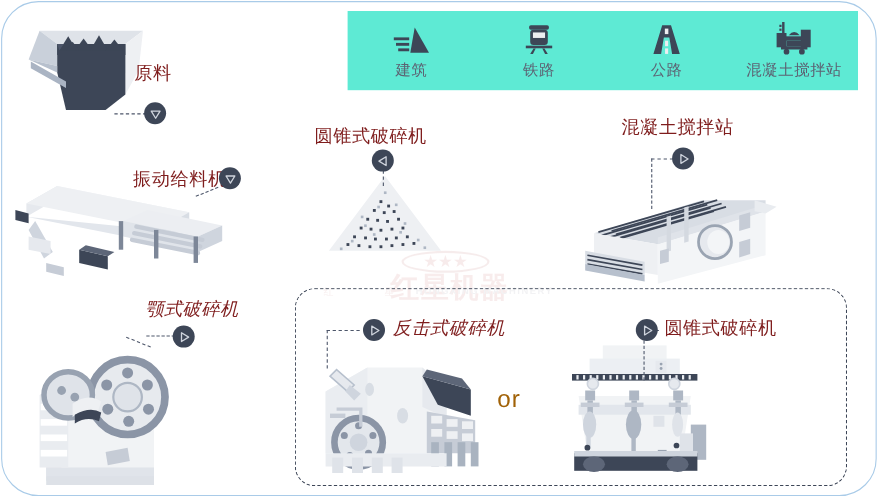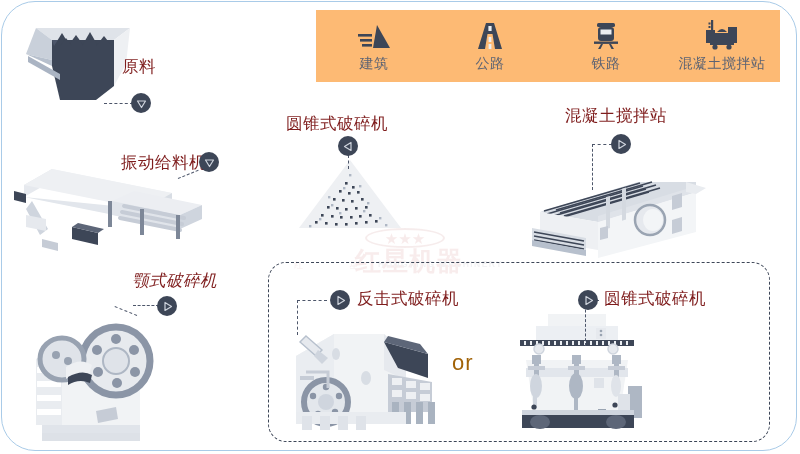--- a/index.html
+++ b/index.html
@@ -10,21 +10,21 @@
   }
   
   #frame{
     position:absolute;left:1px;top:1px;width:796px;height:450px;
     border:1.5px solid #a9cbe8;border-radius:34px;box-sizing:border-box;
     pointer-events:none;
   }
   
   #appbar{
     position:absolute;left:316px;top:10px;width:464px;height:72px;
-    background:#fdba74;display:flex;align-items:center;justify-content:space-around;
+    background:#5eead4;display:flex;align-items:center;justify-content:space-around;
   }
   .app-item{display:flex;flex-direction:column;align-items:center;width:110px;}
   .app-ico{height:30px;display:flex;align-items:flex-end;justify-content:center;}
   .app-ico svg{display:block;}
   .app-lab{margin-top:5px;font-size:14px;color:#5c6373;letter-spacing:.5px;white-space:nowrap;}
 
   
   .lab{position:absolute;font-size:16.5px;color:#7f1d1d;white-space:nowrap;letter-spacing:.5px;}
 
   
@@ -91,46 +91,46 @@
   <div class="app-item">
     <div class="app-ico">
       <svg width="34" height="26" viewBox="0 0 34 26">
         <path d="M20 1 L33 24 L16 24 Z" fill="#3d4657"></path>
         <rect x="1" y="10" width="14" height="2.6" fill="#3d4657"></rect>
         <rect x="3" y="15" width="12" height="2.6" fill="#3d4657"></rect>
         <rect x="5" y="20" width="10" height="2.6" fill="#3d4657"></rect>
       </svg>
     </div>
     <div class="app-lab">建筑</div>
-  </div>
-
-  <div class="app-item">
-    <div class="app-ico">
-      <svg width="30" height="28" viewBox="0 0 30 28">
-        <path d="M11 1 L19 1 L27 27 L20 27 L17.5 12 L12.5 12 L10 27 L3 27 Z" fill="#3d4657"></path>
-        <rect x="13.4" y="4" width="3.2" height="5" fill="#eceef1"></rect>
-        <rect x="13.6" y="15" width="2.8" height="5" fill="#eceef1"></rect>
-        <rect x="13.6" y="22" width="2.8" height="5" fill="#eceef1"></rect>
-      </svg>
-    </div>
-    <div class="app-lab">公路</div>
   </div>
 
   <div class="app-item">
     <div class="app-ico">
       <svg width="26" height="28" viewBox="0 0 26 28">
         <rect x="4" y="1" width="18" height="4" rx="1.6" fill="#3d4657"></rect>
         <rect x="5" y="5" width="16" height="14" rx="3" fill="#3d4657"></rect>
         <rect x="7.5" y="7.5" width="11" height="5" fill="#eceef1"></rect>
         <rect x="1" y="19.5" width="24" height="2.4" fill="#3d4657"></rect>
         <path d="M8 22 L5 27 L7.5 27 L10 22 Z" fill="#3d4657"></path>
         <path d="M18 22 L21 27 L18.5 27 L16 22 Z" fill="#3d4657"></path>
       </svg>
     </div>
     <div class="app-lab">铁路</div>
+  </div>
+
+  <div class="app-item">
+    <div class="app-ico">
+      <svg width="30" height="28" viewBox="0 0 30 28">
+        <path d="M11 1 L19 1 L27 27 L20 27 L17.5 12 L12.5 12 L10 27 L3 27 Z" fill="#3d4657"></path>
+        <rect x="13.4" y="4" width="3.2" height="5" fill="#eceef1"></rect>
+        <rect x="13.6" y="15" width="2.8" height="5" fill="#eceef1"></rect>
+        <rect x="13.6" y="22" width="2.8" height="5" fill="#eceef1"></rect>
+      </svg>
+    </div>
+    <div class="app-lab">公路</div>
   </div>
 
   <div class="app-item">
     <div class="app-ico">
       <svg width="36" height="30" viewBox="0 0 36 30">
         <rect x="7" y="0" width="2.2" height="10" fill="#3d4657"></rect>
         <rect x="4.5" y="2.5" width="2" height="2" fill="#3d4657"></rect>
         <rect x="4.5" y="6" width="2" height="2" fill="#3d4657"></rect>
         <rect x="2" y="10" width="9" height="13" fill="#3d4657"></rect>
         <rect x="24" y="7" width="9" height="16" fill="#3d4657"></rect>
@@ -390,21 +390,21 @@
     <polygon points="30,30 40,38 34,44 26,36" fill="#cfd5de"></polygon>
     <polygon points="8,92 118,92 118,104 8,104" fill="#e9ecf0"></polygon>
     <g fill="#dfe3e9">
       <rect x="14" y="96" width="10" height="14"></rect>
         <rect x="32" y="96" width="10" height="14"></rect>
       <rect x="50" y="96" width="10" height="14"></rect>
         <rect x="68" y="96" width="10" height="14"></rect>
     </g>
   </svg>
 </div>
-<div class="lab" style="left:357px;top:288px;">反击式破碎机</div>
+<div class="lab" style="left:357px;top:288px;font-style:italic;">反击式破碎机</div>
 <div class="dash-v" style="left:297px;top:300px;height:35px;"></div>
 <div class="dash-h" style="left:297px;top:300px;width:30px;"></div>
 <div class="badge" style="left:330px;top:290px;">
   <svg width="11" height="11" viewBox="0 0 11 11">
     <path d="M3 1.5 L3 9.5 L9.5 5.5 Z" fill="none" stroke="#cfd4dd" stroke-width="1.2" stroke-linejoin="round"></path>
   </svg>
 </div>
 
 <div class="art" style="left:512px;top:312px;">
   <svg width="150" height="120" viewBox="0 0 150 120">

